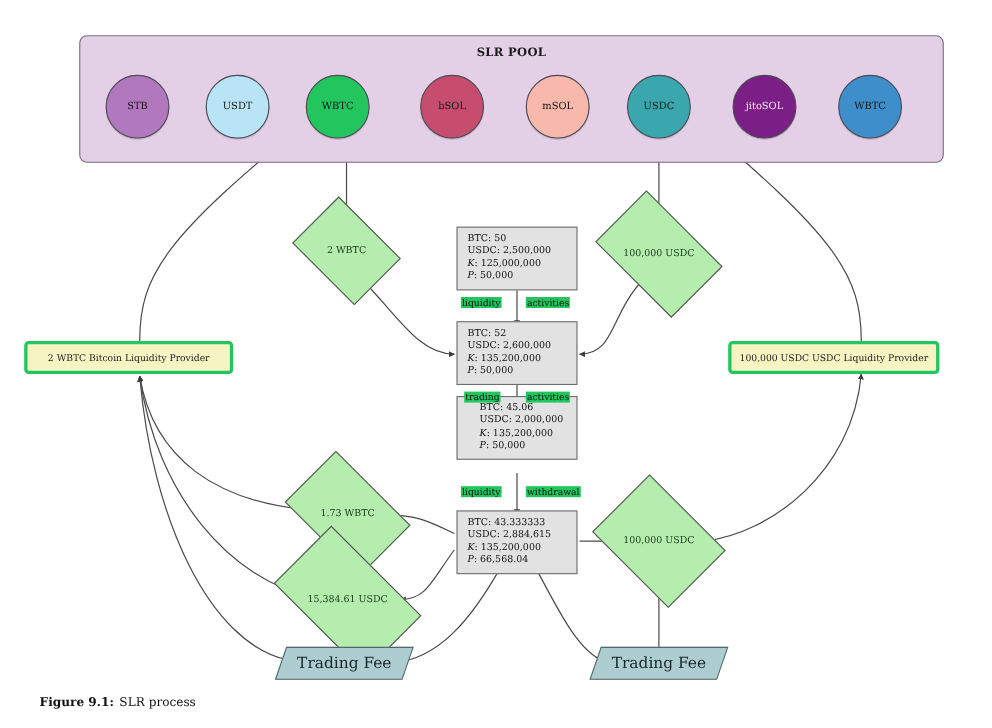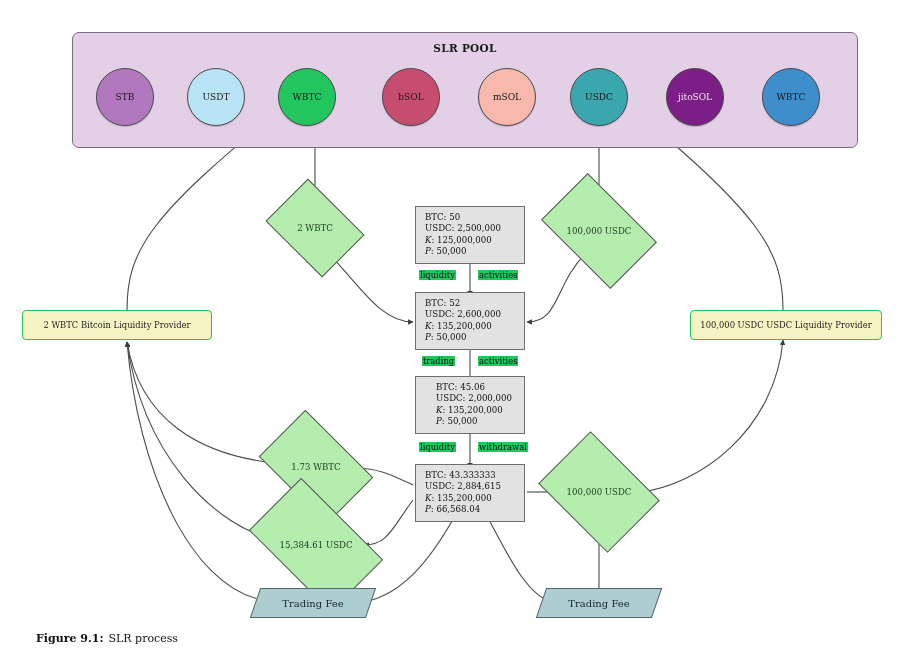--- a/index.html
+++ b/index.html
@@ -97,21 +97,21 @@
     z-index: 2;
     font-size: 8.6px;
     color: #1b3a1b;
     white-space: nowrap;
     text-align: center;
   }
 
   
   .provider-box {
     background: #f7f4c4;
-    border: 1px solid #22c55e;
+    border: 3px solid #22c55e;
     border-radius: 4px;
     box-sizing: border-box;
     display: flex;
     align-items: center;
     justify-content: center;
     font-size: 8.4px;
     color: #1d1d1d;
     height: 30px;
     white-space: nowrap;
   }
@@ -127,21 +127,21 @@
     left: 0; top: 0;
     width: 100%; height: 100%;
     background: #aecdd0;
     border: 1px solid #55676a;
     box-sizing: border-box;
     transform: skewX(-19deg);
   }
   .fee-label {
     position: relative;
     z-index: 2;
-    font-size: 10px;
+    font-size: 14px;
     color: #16262a;
     white-space: nowrap;
   }
 
   
   .edge-label {
     position: absolute;
     z-index: 3;
     font-size: 8.4px;
     color: #111;
@@ -258,21 +258,21 @@
     <div><span>BTC:</span>
          <span>52</span></div>
     <div><span>USDC:</span>
          <span>2,600,000</span></div>
     <div><span class="k-var">K</span>:
          <span>135,200,000</span></div>
     <div><span class="k-var">P</span>:
          <span>50,000</span></div>
   </div>
 
-  <div class="node state-box" style="left:415px;top:376px;padding-left:20px;">
+  <div class="node state-box" style="left:415px;top:360px;padding-left:20px;">
     <div><span>BTC:</span>
          <span>45.06</span></div>
     <div><span>USDC:</span>
          <span>2,000,000</span></div>
     <div><span class="k-var">K</span>:
          <span>135,200,000</span></div>
     <div><span class="k-var">P</span>:
          <span>50,000</span></div>
   </div>
 
@@ -318,21 +318,21 @@
 
   <div class="node diamond-wrap" style="left:550px;top:455px;width:98px;height:74px;">
     <div class="diamond-shape"></div>
     <div class="diamond-label">100,000 USDC</div>
   </div>
 
   <div class="node provider-box" style="left:22px;top:310px;width:190px;">
     <span>2 WBTC Bitcoin Liquidity Provider</span>
   </div>
 
-  <div class="node provider-box" style="left:690px;top:310px;width:192px;">
+  <div class="node provider-box" style="left:662px;top:310px;width:192px;">
     <span>100,000 USDC USDC Liquidity Provider</span>
   </div>
 
   <div class="node fee-wrap" style="left:255px;top:588px;width:116px;height:30px;">
     <div class="fee-shape"></div>
     <div class="fee-label">Trading Fee</div>
   </div>
 
   <div class="node fee-wrap" style="left:541px;top:588px;width:116px;height:30px;">
     <div class="fee-shape"></div>

